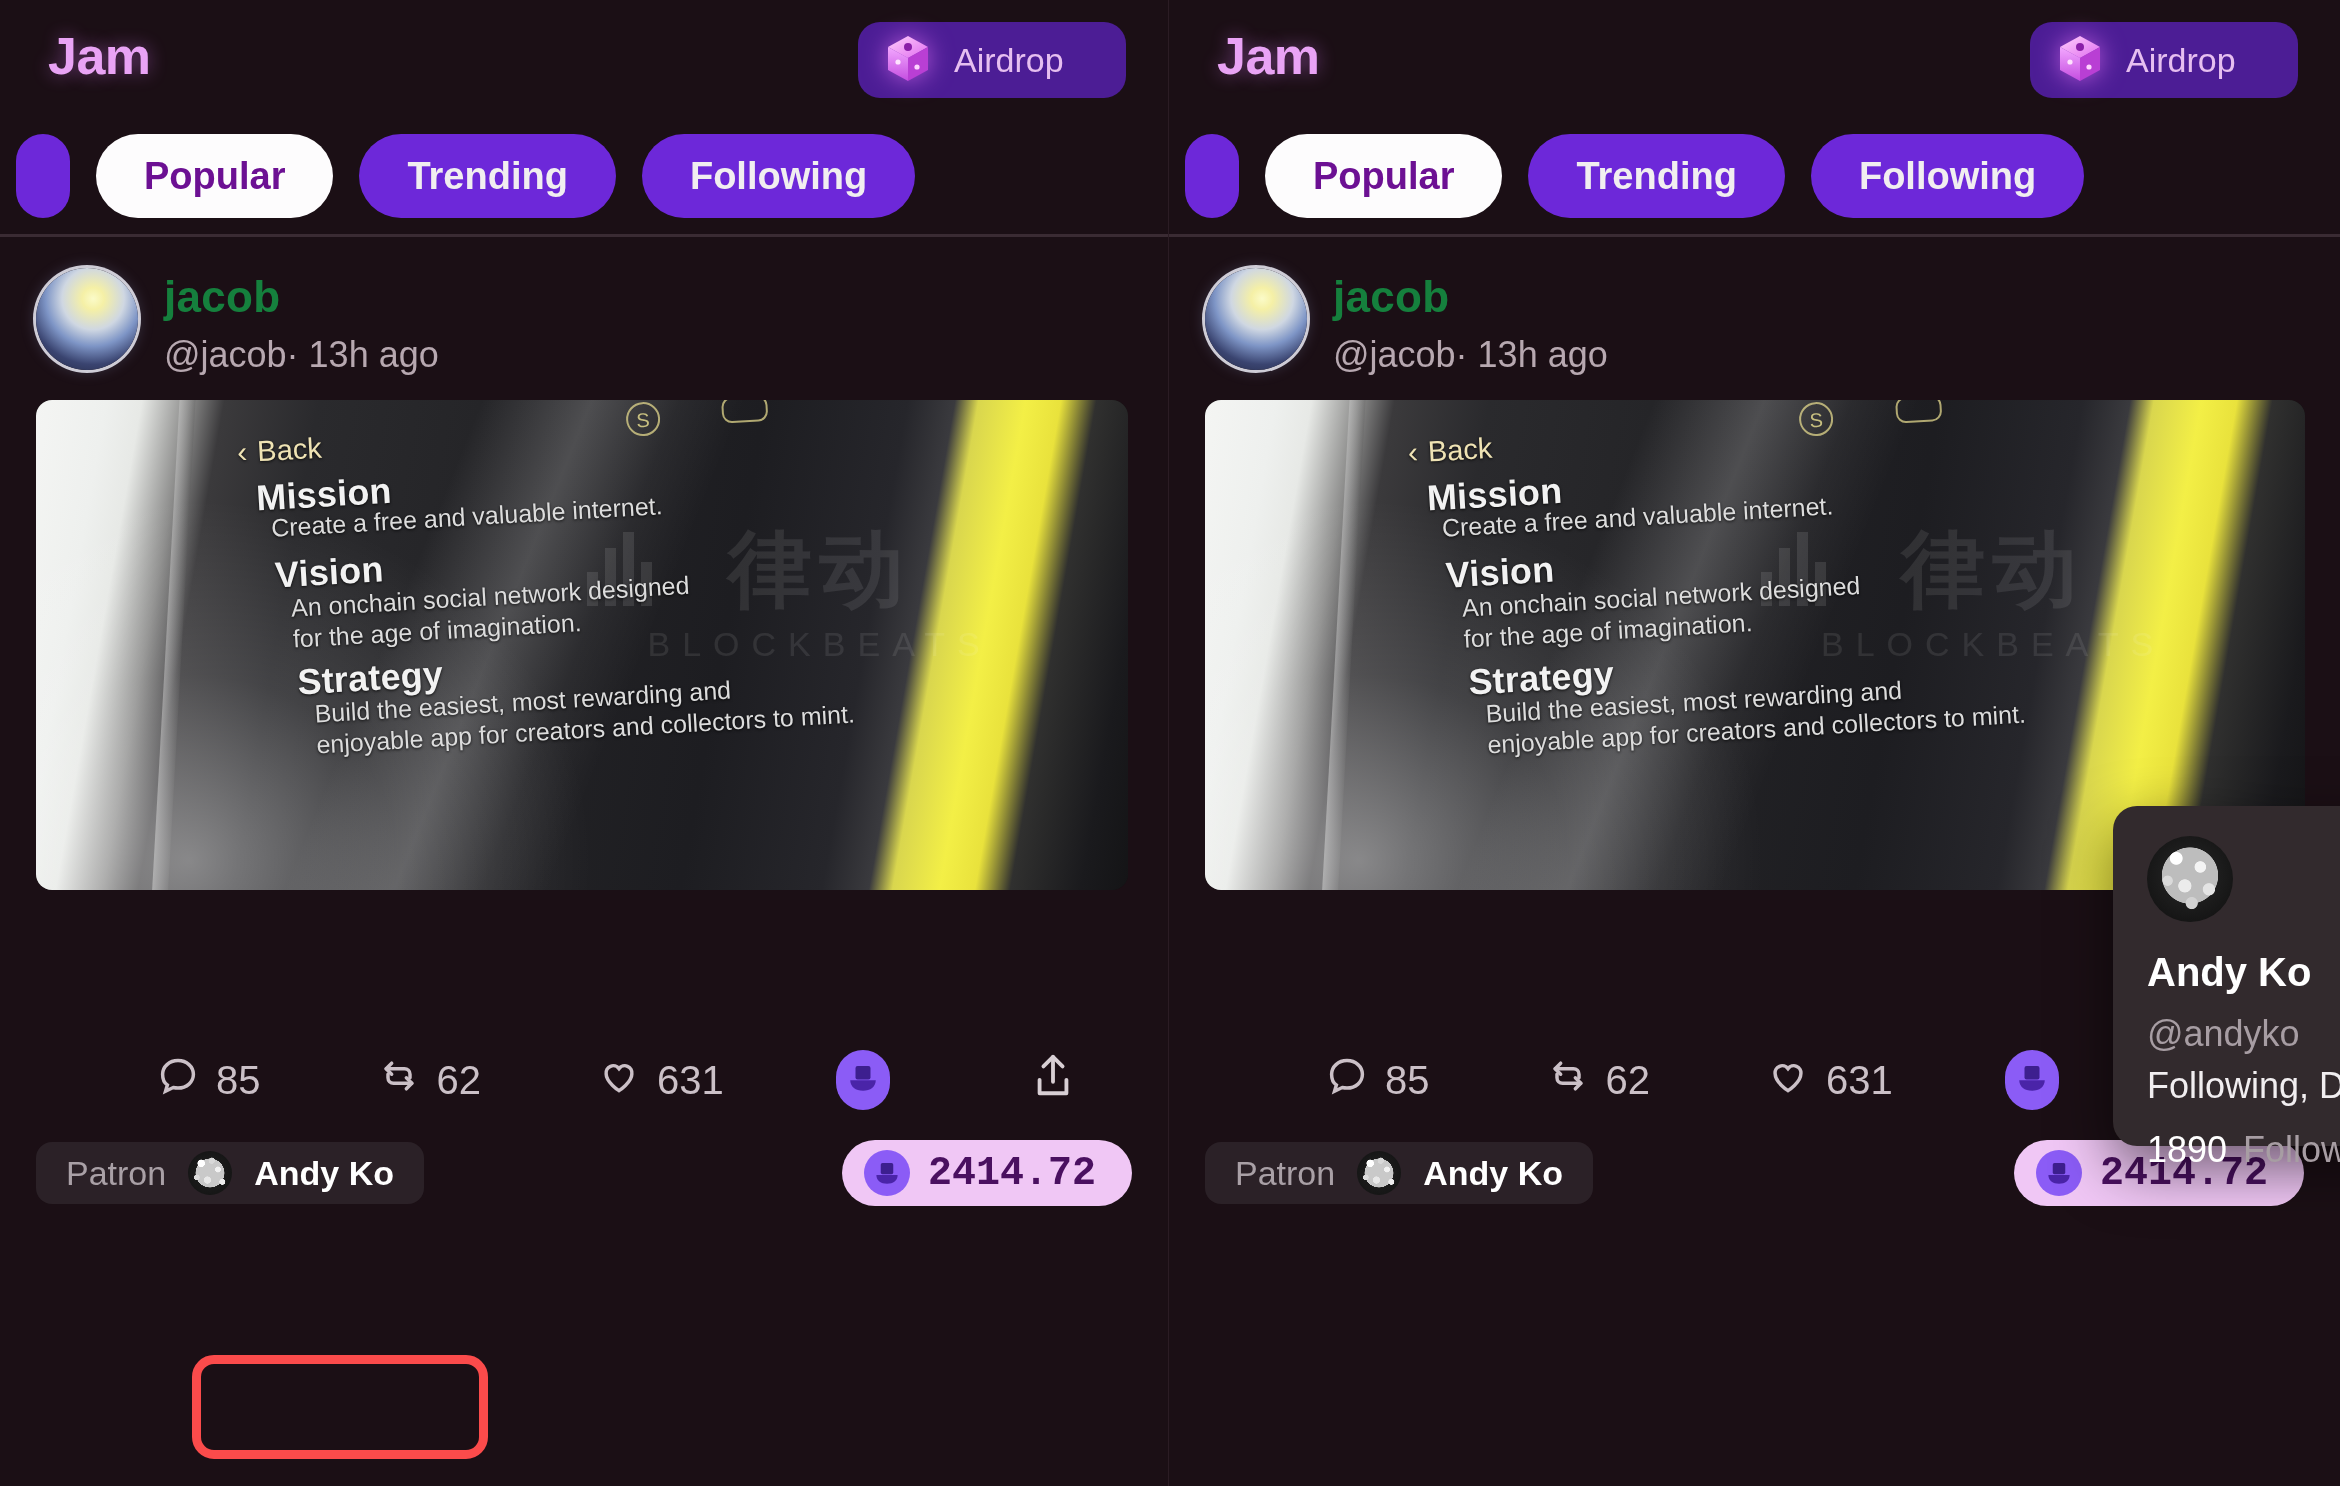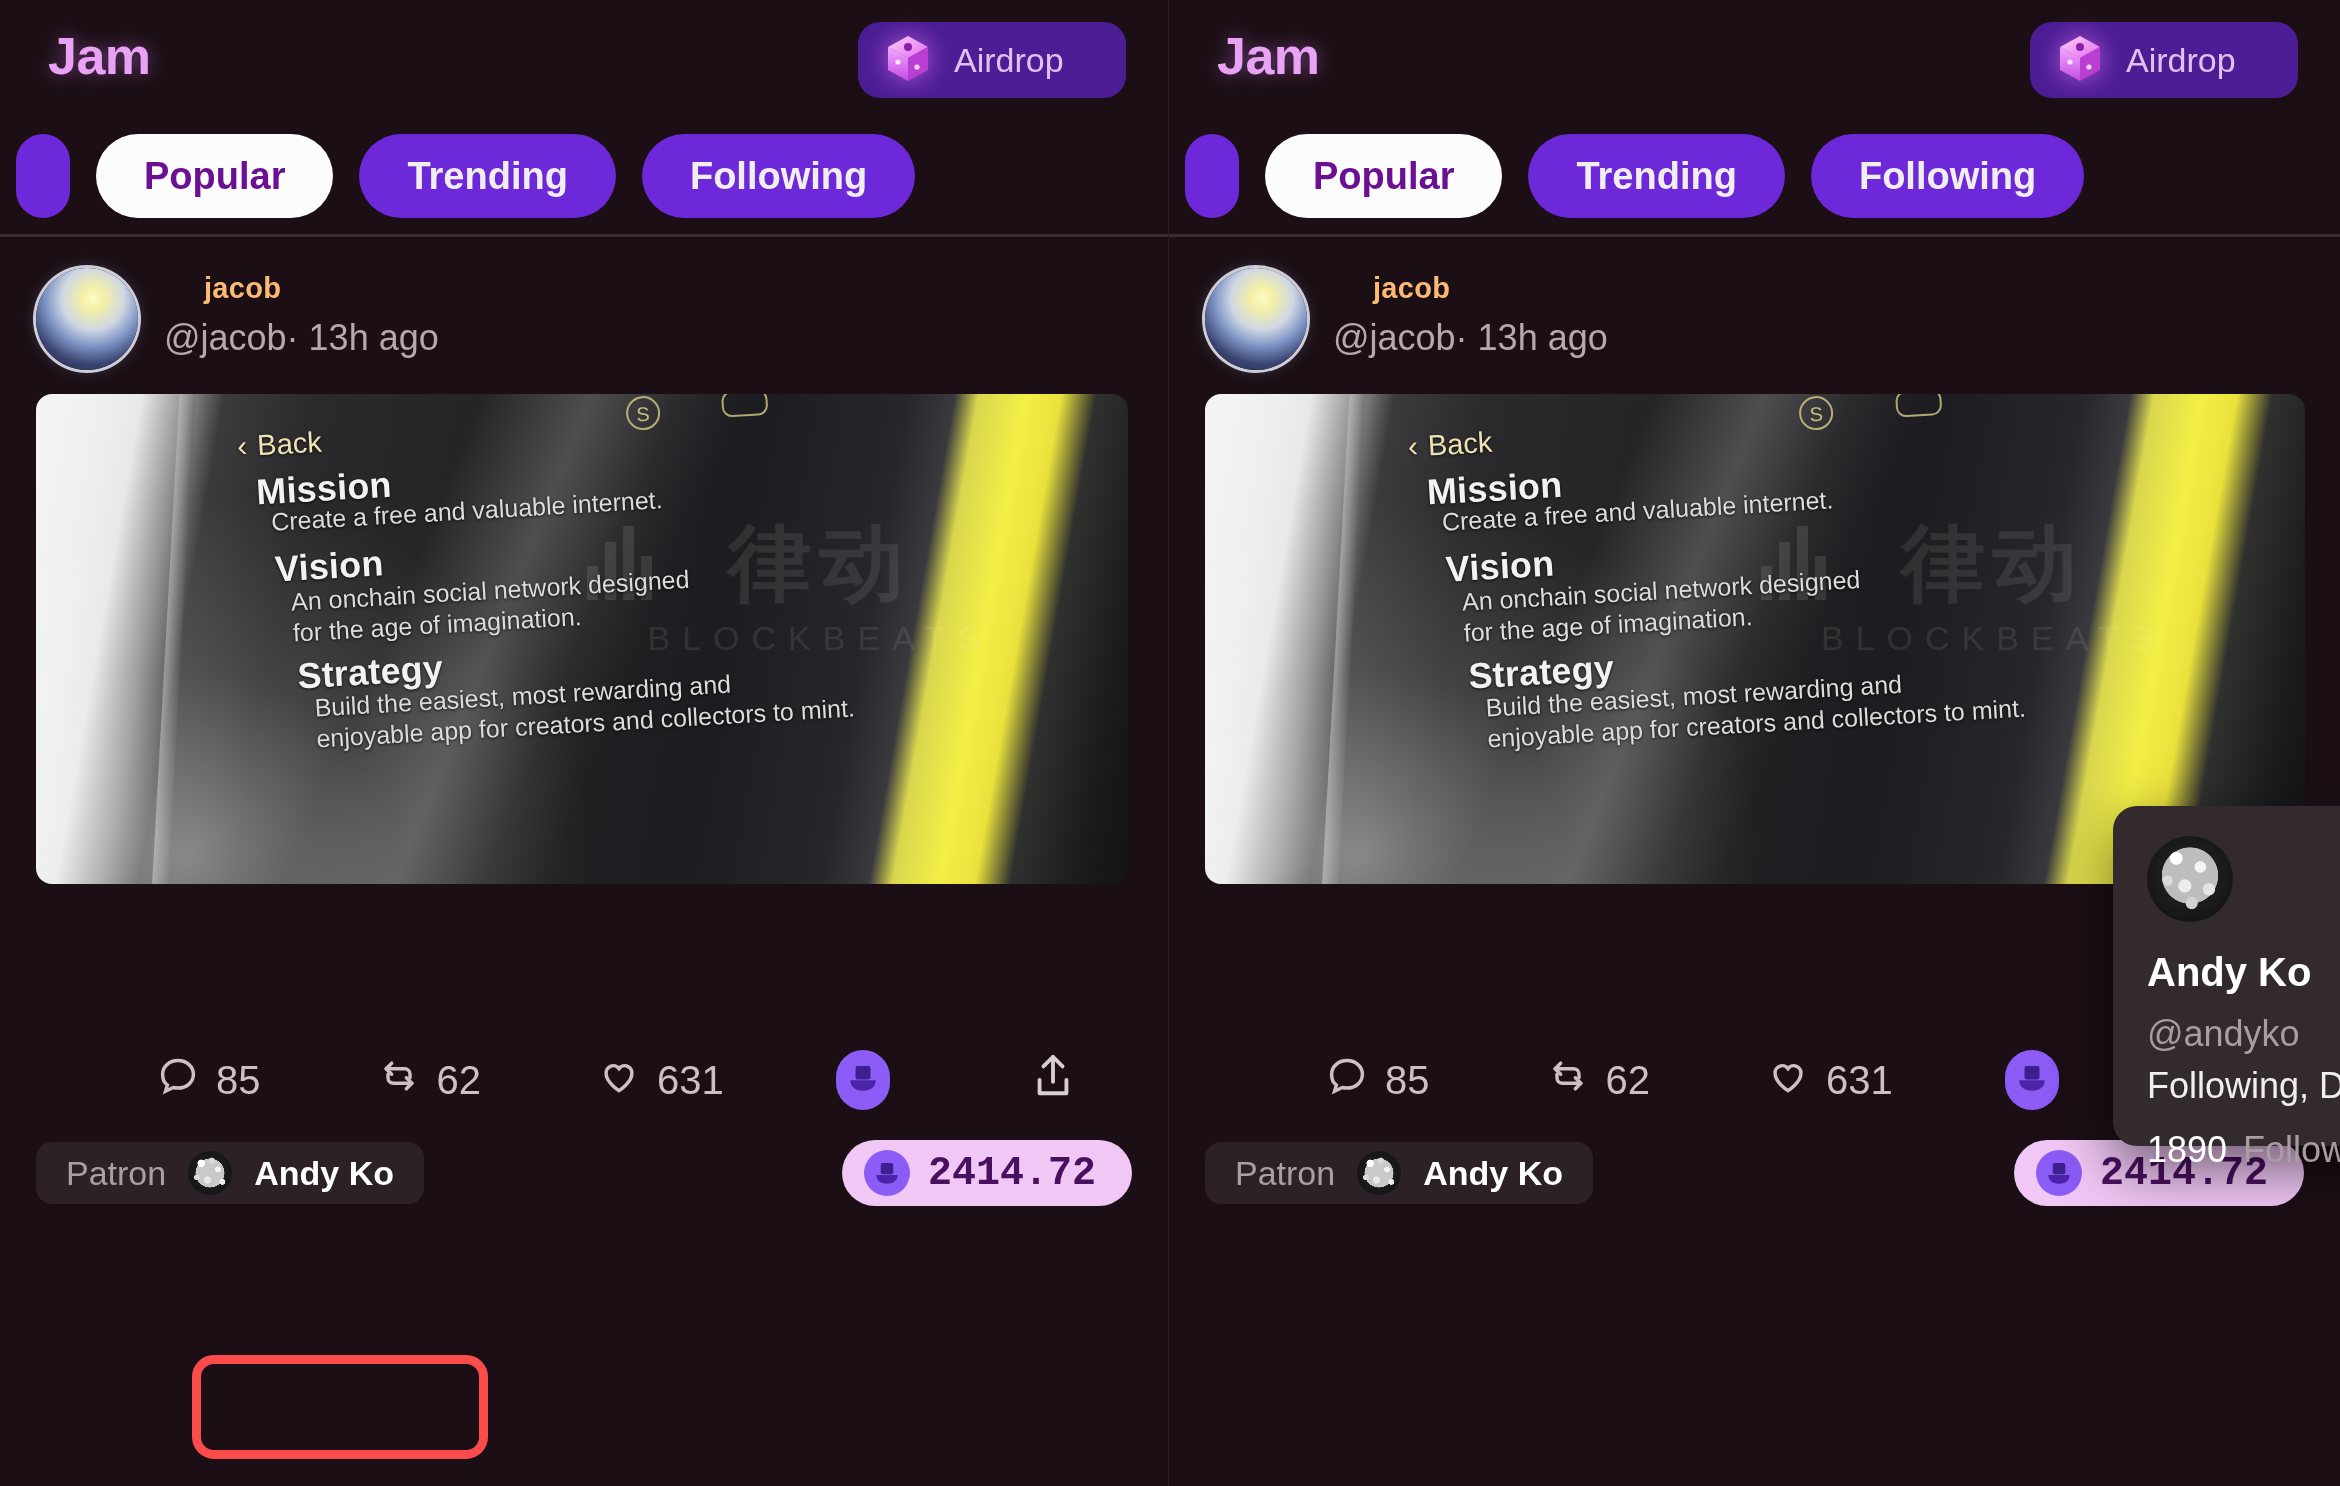--- a/index.html
+++ b/index.html
@@ -66,21 +66,21 @@
   .post { position: absolute; top: 250px; left: 0; right: 0; bottom: 0; }
   .post-head { display: flex; align-items: flex-start; padding: 18px 0 0 36px; }
   .avatar {
     width: 102px; height: 102px; border-radius: 50%;
     flex: 0 0 auto;
     background:
       radial-gradient(circle at 56% 30%, #fbfbc9 0%, #f5f0a6 12%, #cfd7e2 34%, #7e95c6 52%, #3a4470 72%, #1b1f36 100%);
     box-shadow: 0 0 0 3px rgba(235,235,245,.85), 0 0 16px rgba(180,190,255,.25);
   }
   .head-text { margin-left: 26px; padding-top: 4px; }
-  .display-name { font-size: 29px; font-weight: 700; color: #fdba74; letter-spacing: .3px; margin-left: 40px; }
+  .display-name { font-size: 44px; font-weight: 700; color: #15803d; letter-spacing: .3px; }
   .meta { margin-top: 12px; font-size: 36px; color: #b7a8b0; }
 
   
   .media {
     position: relative; margin: 24px 0 0 36px;
     width: 1092px; height: 490px;
     border-radius: 16px; overflow: hidden;
     background: #111;
   }
   .media.right-media { width: 1100px; }

